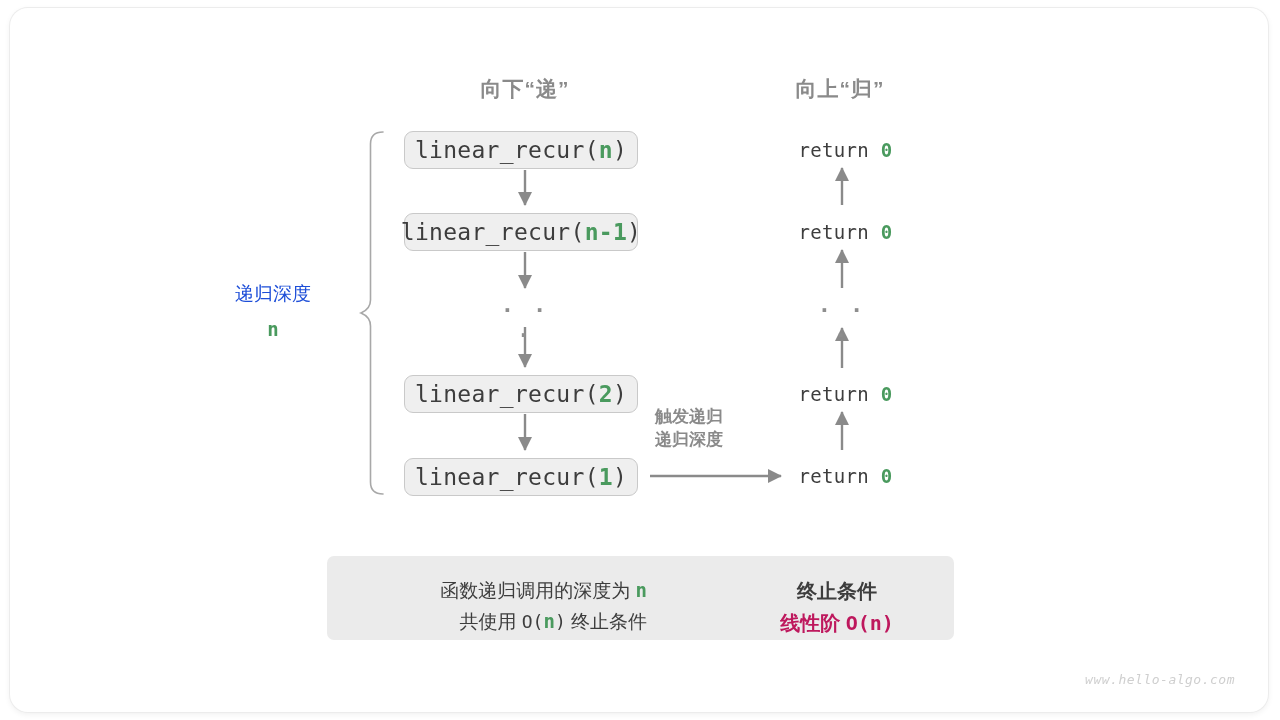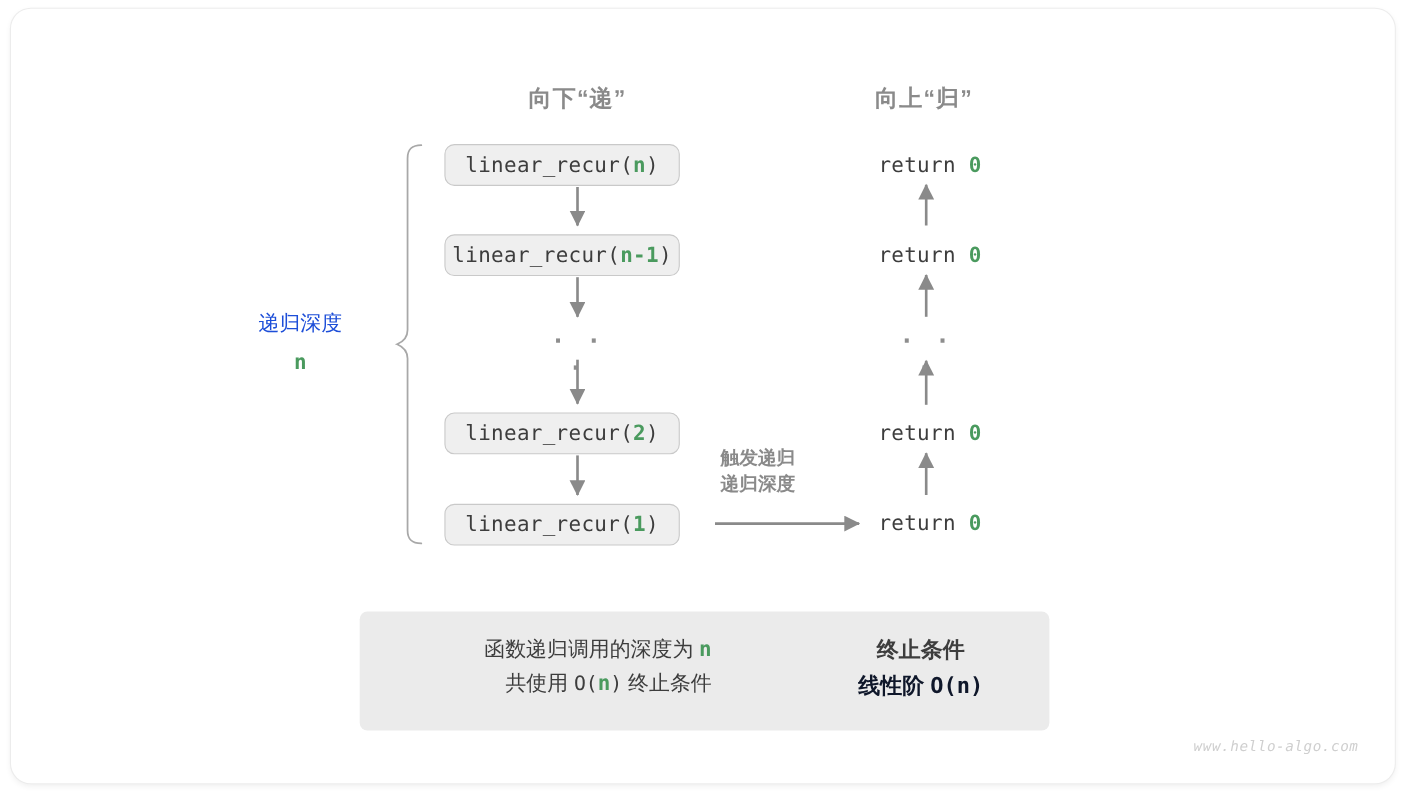--- a/index.html
+++ b/index.html
@@ -41,31 +41,31 @@
     text-align: center;
     margin-top: 19px;
   }
   #header-down { left: 400px; top: 56px; width: 250px; }
   #header-up   { left: 715px; top: 56px; width: 250px; }
 
   
   .call-box {
     position: absolute;
     left: 404px;
-    width: 214px;
+    width: 234px;
     height: 38px;
     box-sizing: border-box;
     background: #efefef;
     border: 1px solid #c9c9c9;
     border-radius: 9px;
     display: flex;
     align-items: center;
     justify-content: center;
     font-family: "DejaVu Sans Mono", "Liberation Mono", monospace;
-    font-size: 19px;
+    font-size: 23px;
     color: #3d3d3d;
     letter-spacing: 0.3px;
     white-space: nowrap;
   }
   .call-box .arg { color: #4a9a5e; font-weight: bold; }
 
   
   .ret-label {
     position: absolute;
     left: 724px;
@@ -126,21 +126,21 @@
     color: #8a8a8a;
     white-space: nowrap;
   }
 
   
   #summary-panel {
     position: absolute;
     left: 327px;
     top: 556px;
     width: 627px;
-    height: 108px;
+    height: 84px;
     background: #ebebeb;
     border-radius: 7px;
   }
   #summary-left {
     position: absolute;
     left: 10px;
     top: 19px;
     width: 310px;
     text-align: right;
     font-size: 19px;
@@ -167,21 +167,21 @@
   }
   #summary-title {
     font-size: 20px;
     font-weight: bold;
     color: #3d3d3d;
     line-height: 1.6;
   }
   #summary-value {
     font-size: 20px;
     font-weight: bold;
-    color: #0f172a;
+    color: #be185d;
     line-height: 1.6;
   }
   #summary-value .mono {
     font-family: "DejaVu Sans Mono", "Liberation Mono", monospace;
   }
 
   
   #watermark {
     position: absolute;
     left: 1035px;

